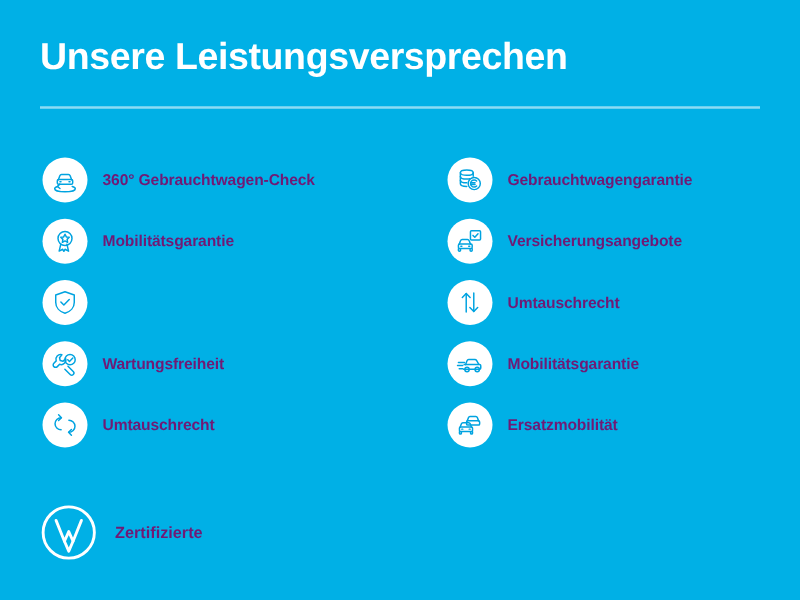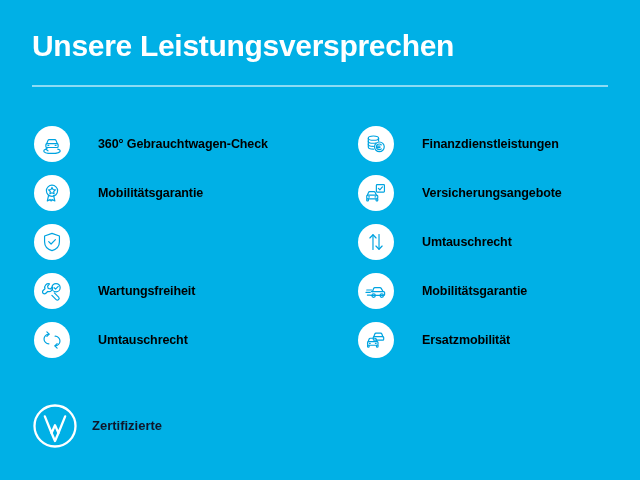--- a/index.html
+++ b/index.html
@@ -65,24 +65,24 @@
     display: flex;
     align-items: center;
     justify-content: center;
   }
   .icon-badge svg {
     display: block;
     width: 22px;
     height: 22px;
   }
   .benefit-label {
-    margin-left: 28px;
+    margin-left: 12px;
     font-size: 12.5px;
     font-weight: bold;
-    color: #000000;
+    color: #701a75;
     white-space: nowrap;
     letter-spacing: -0.1px;
   }
 
   
   #logo-lockup {
     position: absolute;
     left: 32px;
     top: 403px;
     display: flex;
@@ -91,21 +91,21 @@
   #vw-logo {
     width: 46px;
     height: 46px;
     flex: 0 0 46px;
   }
   #logo-text {
     margin-left: 14px;
     font-size: 13px;
     font-weight: bold;
     line-height: 16px;
-    color: #0f172a;
+    color: #701a75;
     white-space: nowrap;
   }
 </style>
 </head>
 <body>
 
 <div id="stage">
 
   <div id="page-title">Unsere Leistungsversprechen</div>
 
@@ -179,21 +179,21 @@
           <ellipse cx="9.2" cy="5.6" rx="5.6" ry="2.3"></ellipse>
           <path d="M3.6 5.6v9.7c0 1.3 2.5 2.3 5.6 2.3"></path>
           <path d="M14.8 5.6v3.2"></path>
           <path d="M3.6 8.9c0 1.3 2.5 2.3 5.6 2.3 1 0 2-.1 2.8-.3"></path>
           <path d="M3.6 12.2c0 1.3 2.5 2.3 5.6 2.3"></path>
           <circle cx="15.7" cy="15.1" r="5.3"></circle>
           <path d="M17.8 12.9a3 3 0 0 0-2.2-.9 3.1 3.1 0 0 0 0 6.2 3 3 0 0 0 2.2-.9"></path>
           <path d="M12.8 14.3h3.6M12.8 15.9h3.6"></path>
         </svg>
       </span>
-      <span class="benefit-label">Finanzdienstleistungen</span>
+      <span class="benefit-label">Gebrauchtwagengarantie</span>
     </div>
 
     <div class="benefit-item">
       <span class="icon-badge">
         <svg viewBox="0 0 24 24" fill="none" stroke="#00a3e0" stroke-width="1.3" stroke-linecap="round" stroke-linejoin="round">
           <rect x="12.4" y="2.8" width="8.8" height="8.2" rx="0.9"></rect>
           <path d="M14.6 6.9 16.2 8.5l2.8-3.1"></path>
           <path d="M2.6 14.5 3.8 11.4a1.5 1.5 0 0 1 1.4-1h4.6a1.5 1.5 0 0 1 1.4 1l1.2 3.1"></path>
           <rect x="1.9" y="14.3" width="12" height="4.1" rx="1.1"></rect>
           <path d="M4 16.3h.9M10.9 16.3h.9"></path>

